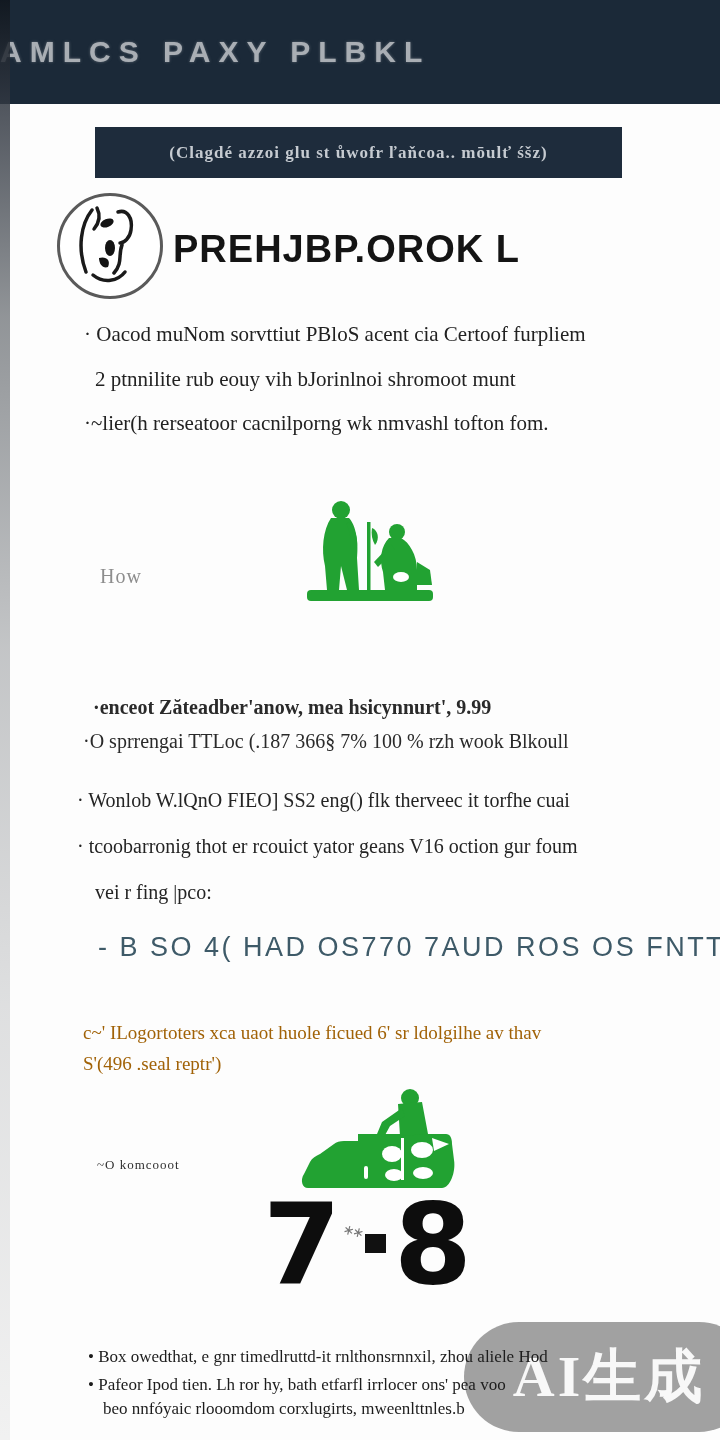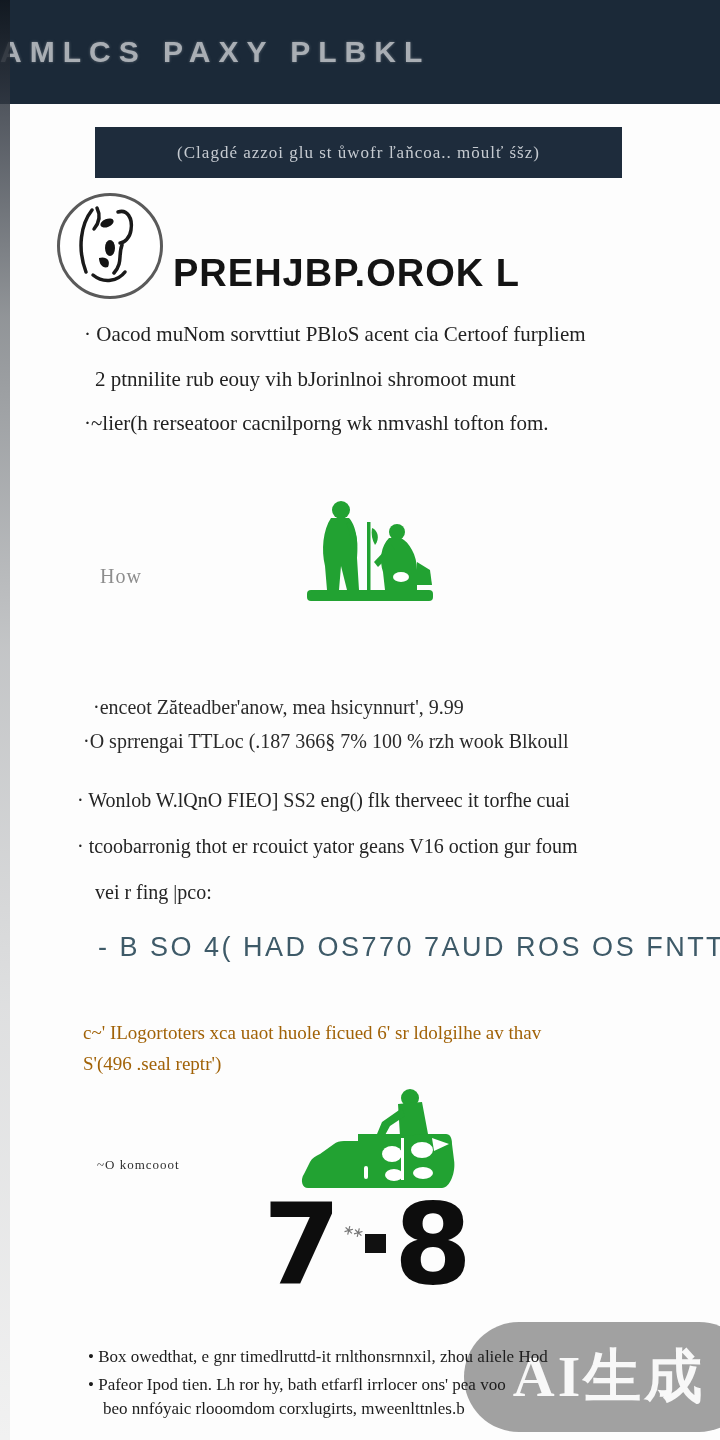--- a/index.html
+++ b/index.html
@@ -15,33 +15,33 @@
   .header{
     position:absolute;left:0;top:0;width:720px;height:104px;
     background:#1b2938;display:flex;align-items:center;z-index:2;
   }
   .header-title{
     font-family:"Liberation Sans", sans-serif;font-weight:bold;font-size:30px;
     letter-spacing:8px;color:#a9aeb4;text-shadow:0 0 3px rgba(150,156,162,.55);
   }
   .banner{
     position:absolute;left:95px;top:127px;width:527px;height:51px;background:#1e2c3c;
-    display:flex;align-items:center;justify-content:center;
+    display:flex;align-items:center;justify-content:center;font-weight:bold;
   }
   .banner-text{
     font-family:"Liberation Serif", serif;font-size:17px;color:#c6cbd1;letter-spacing:1px;
   }
   .logo-circle{
     position:absolute;left:57px;top:193px;width:106px;height:106px;border-radius:50%;
     border:3px solid #5a5a5a;background:#fff;box-sizing:border-box;overflow:hidden;
   }
   .brand-title{
     position:absolute;left:173px;top:228px;width:500px;
     font-family:"Liberation Sans", sans-serif;font-weight:bold;font-size:38px;
-    letter-spacing:1px;color:#141414;margin-top:24px;
+    letter-spacing:1px;color:#141414;
   }
   .line{position:absolute;white-space:nowrap;}
   .intro-line{font-size:21px;color:#222;}
   .stat-line{font-size:20px;color:#2a2a2a;}
   .detail-line{font-size:20px;color:#242424;}
   .note-line{font-size:19px;color:#a16207;}
   .footer-line{font-size:17px;color:#1c1c1c;z-index:2;}
   .muted-label{font-size:20px;color:#8d8d8d;letter-spacing:1px;}
   .komo-label{font-size:13px;color:#2e2e2e;letter-spacing:1px;}
   .subheading{
@@ -121,21 +121,21 @@
         <path d="M84,38 C76,46 74,60 78,72 L80,90 L112,90 L112,70 C112,55 104,42 96,38 Z"></path>
         <path d="M86,44 L69,62 L73,67 L90,50 Z"></path>
         <path d="M112,62 L125,70 L127,85 L112,85 Z"></path>
       </g>
       <g fill="#ffffff">
         <ellipse cx="96" cy="77" rx="8" ry="5"></ellipse>
       </g>
     </svg>
   </div>
 
-  <div class="line stat-line" style="left:93px;top:696px;">·enceot Zăteadber'anow, mea hsicynnurt', 9.99</div>
+  <div class="line stat-line" style="left:93px;top:696px;font-weight:bold;">·enceot Zăteadber'anow, mea hsicynnurt', 9.99</div>
   <div class="line stat-line" style="left:83px;top:730px;">·O sprrengai TTLoc (.187 366§ 7% 100 % rzh wook Blkoull</div>
 
   <div class="line detail-line" style="left:77px;top:789px;">· Wonlob W.lQnO FIEO] SS2 eng() flk therveec it torfhe cuai</div>
   <div class="line detail-line" style="left:77px;top:835px;">· tcoobarronig thot er rcouict yator geans V16 oction gur foum</div>
   <div class="line detail-line" style="left:95px;top:881px;">vei r fing |pco:</div>
 
   <div class="subheading">- B SO 4( HAD OS770 7AUD ROS OS FNTTS</div>
 
   <div class="line note-line" style="left:83px;top:1022px;">c~' ILogortoters xca uaot huole ficued 6' sr ldolgilhe av thav</div>
   <div class="line note-line" style="left:83px;top:1053px;">S'(496 .seal reptr')</div>

